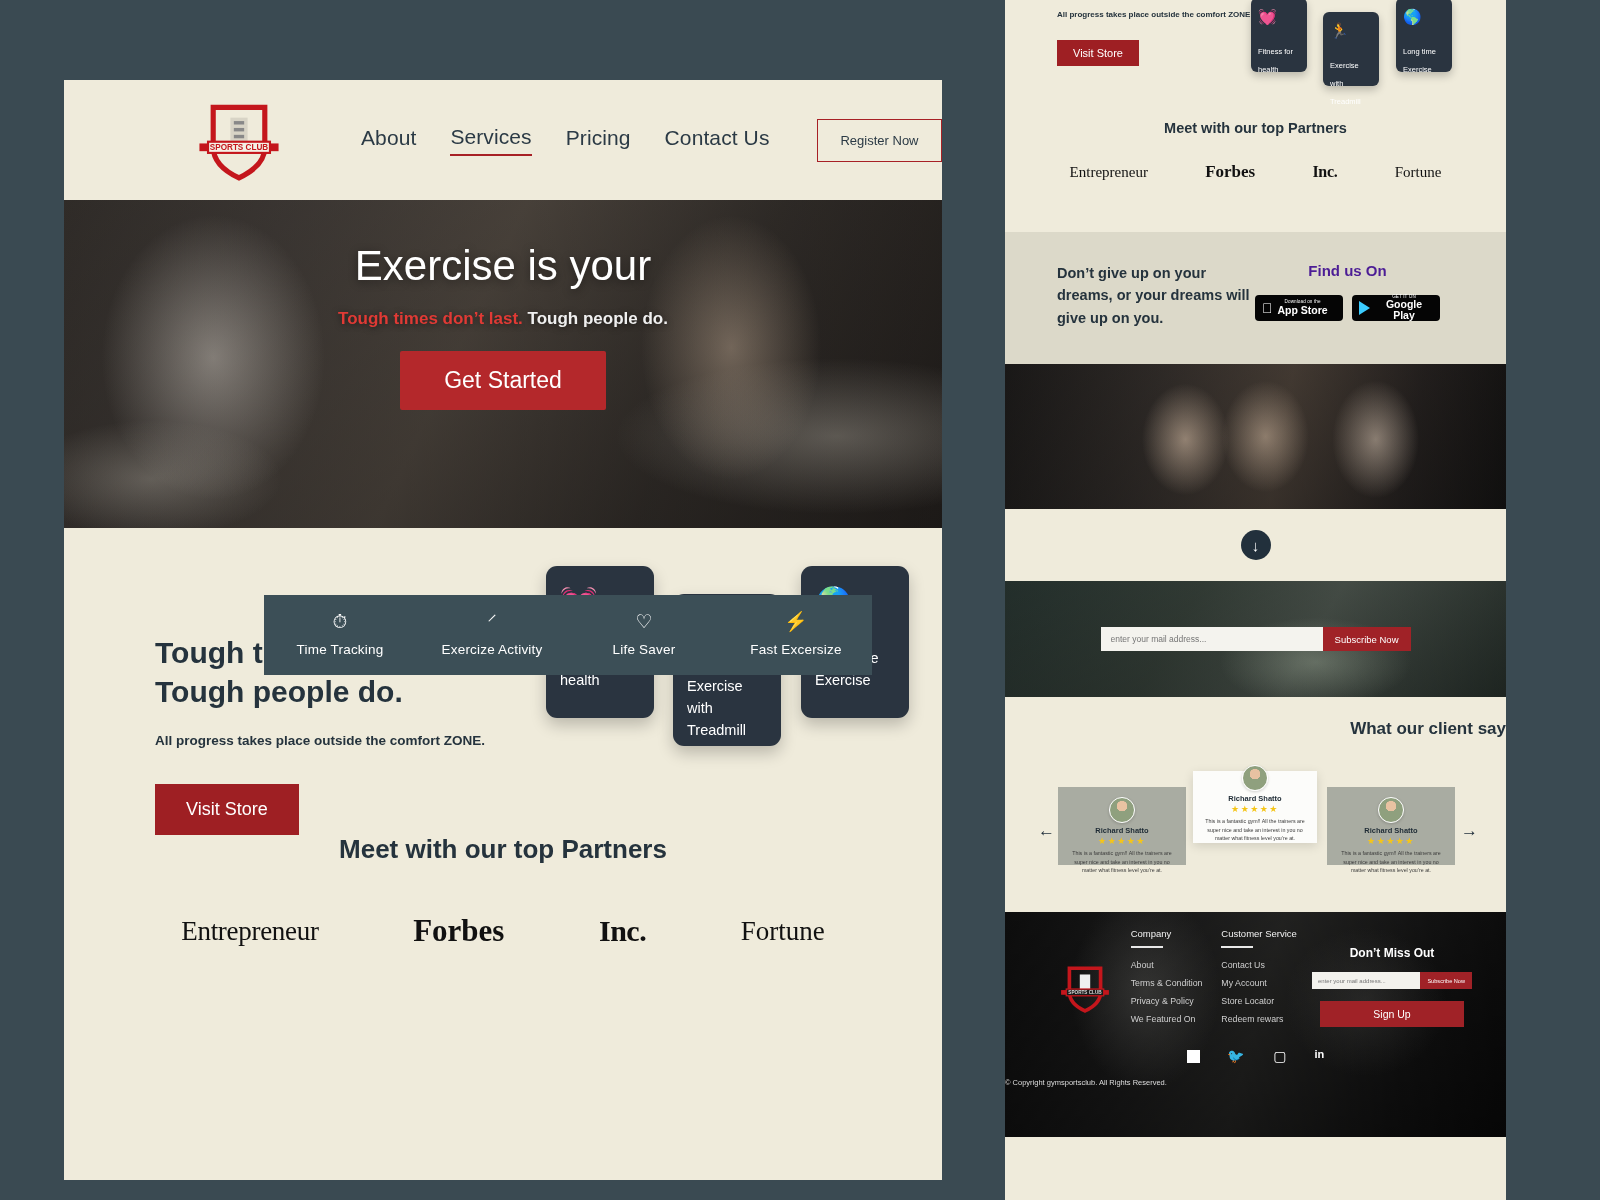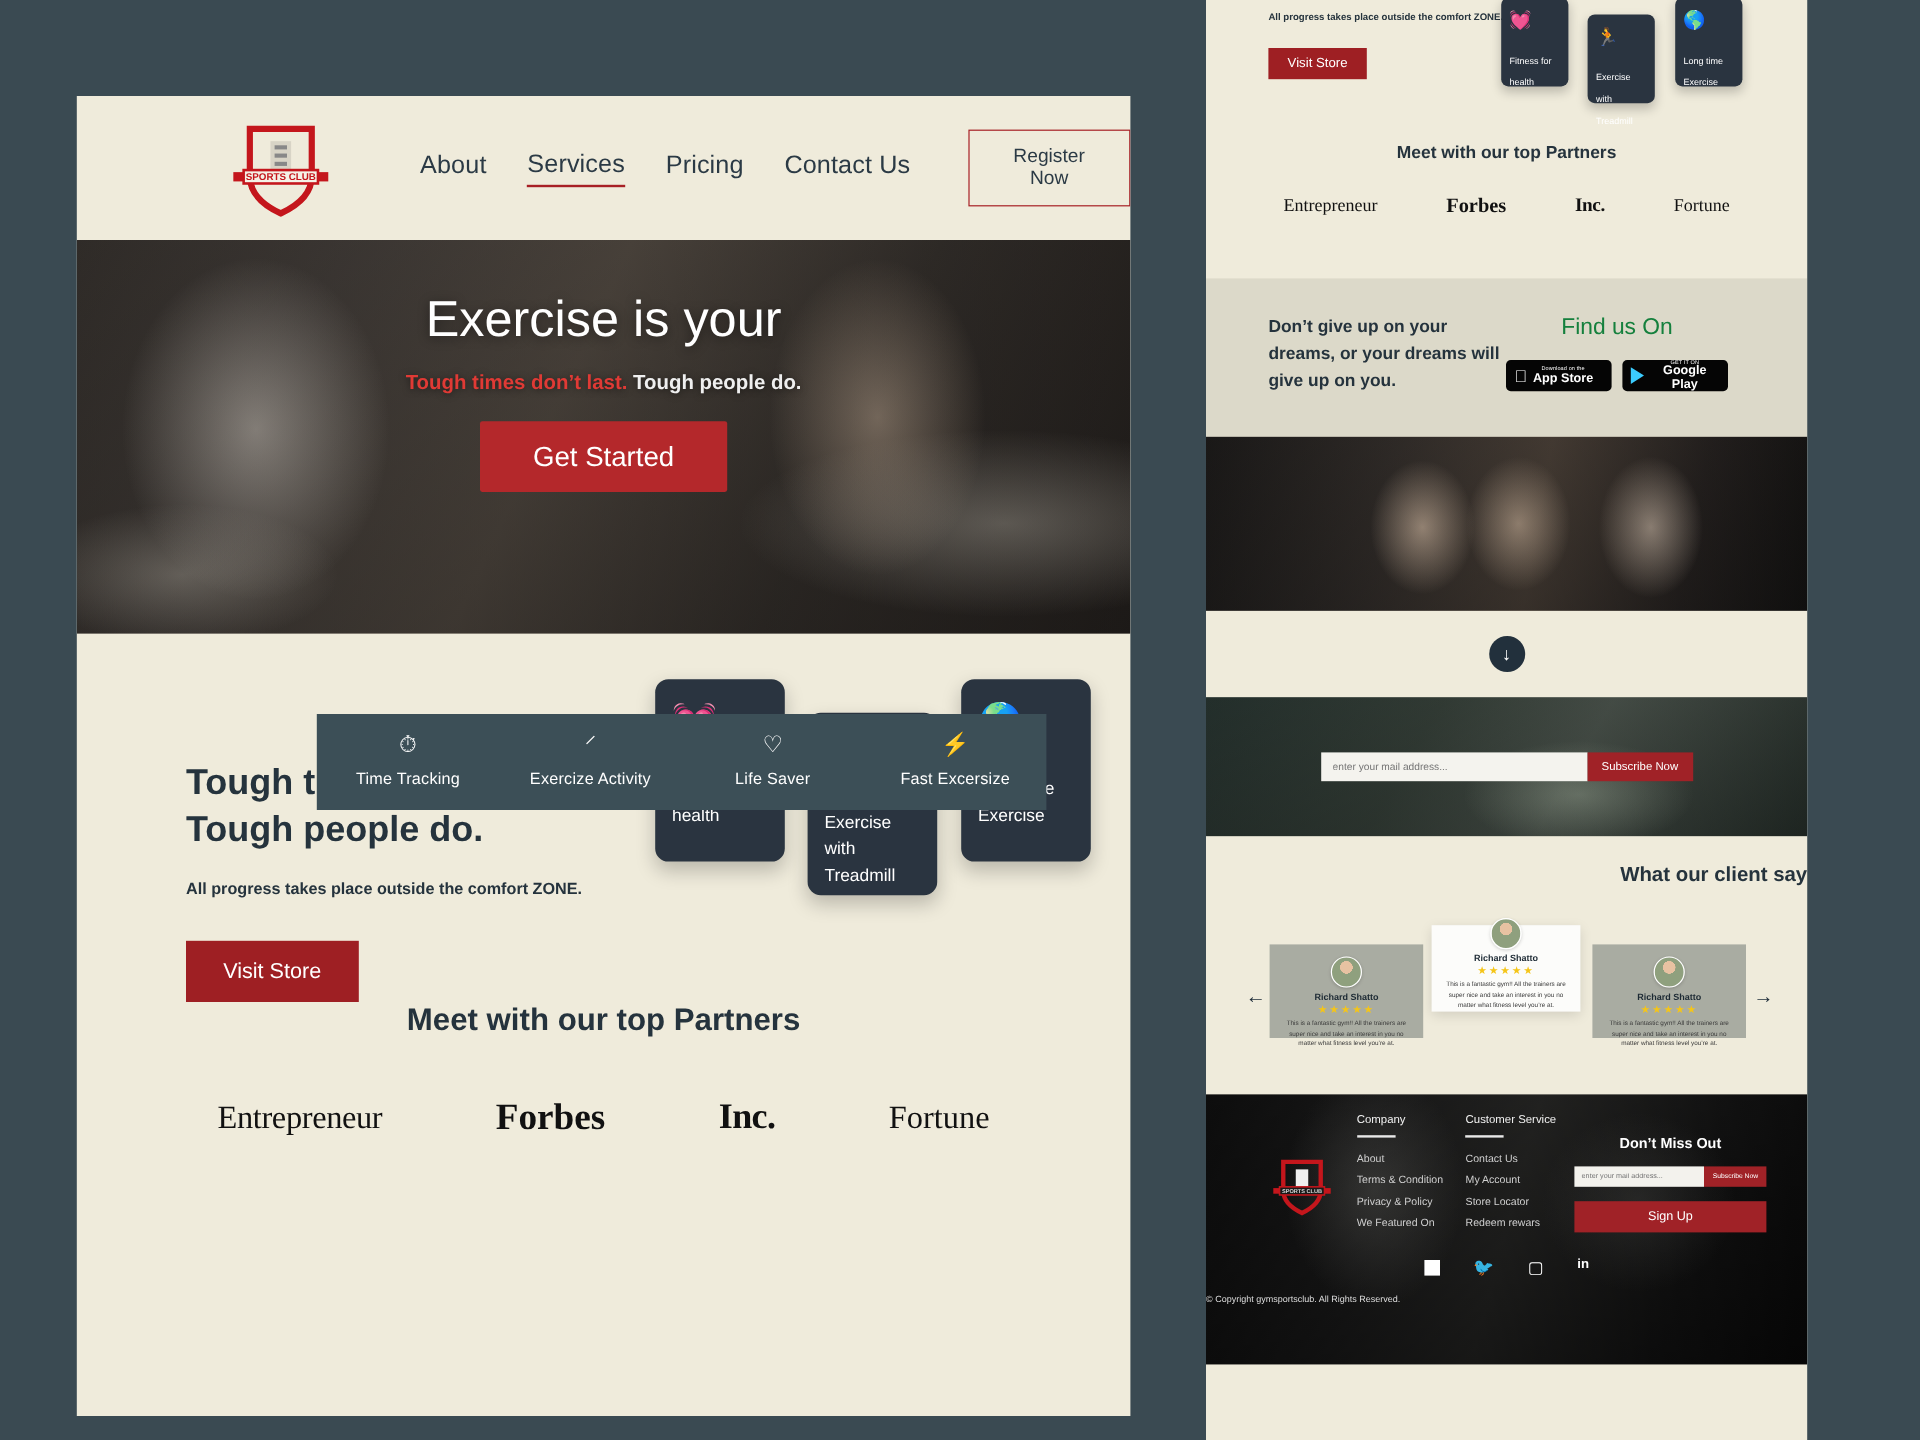--- a/index.html
+++ b/index.html
@@ -23,21 +23,21 @@
   .logo-wrap { width: 160px; display: flex; justify-content: center; align-items: center; margin-left: 95px; }
   .shield-logo { position: relative; width: 86px; height: 86px; }
   .nav-links { display: flex; align-items: center; gap: 34px; margin-left: 42px; }
   .nav-link {
     font-size: 21px; color: #2b3a45; letter-spacing: .1px;
     padding-bottom: 5px; cursor: pointer; white-space: nowrap;
   }
   .nav-link.active { border-bottom: 2.5px solid #a72025; }
   .register-btn {
     margin-left: 48px; border: 1.5px solid #a72025; background: transparent;
-    color: #2b3a45; font-size: 16px; padding: 13px 22px; cursor: pointer;
+    color: #2b3a45; font-size: 13px; padding: 13px 22px; cursor: pointer;
     font-family: "Liberation Sans", sans-serif;
   }
 
   
   .hero {
     position: relative; height: 328px; width: 878px;
     background: linear-gradient(115deg,#3b3632 0%,#4a4440 22%,#5d544b 45%,#38332f 70%,#231f1d 100%);
     overflow: hidden;
   }
   .hero::after {
@@ -136,21 +136,21 @@
   .rp-inc { font-family: "Liberation Serif", serif; font-size: 16px; font-weight: bold; letter-spacing: -.3px; }
   .rp-fortune { font-family: "Liberation Serif", serif; font-size: 15px; }
 
   
   .dreams {
     background: #dcd9c9; height: 132px; position: relative; padding: 30px 52px 0 52px;
     display: flex; justify-content: space-between;
   }
   .dreams-q { font-size: 14.5px; font-weight: bold; color: #25333d; line-height: 1.55; max-width: 210px; }
   .dreams-right { text-align: center; padding-right: 14px; }
-  .find-us { color: #15803d; font-size: 19px; font-weight: normal; }
+  .find-us { color: #4c1d95; font-size: 15px; font-weight: bold; }
   .badges { margin-top: 16px; display: flex; gap: 9px; }
   .badge {
     background: #050505; border-radius: 4px; height: 26px; width: 88px; color: #fff;
     display: flex; align-items: center; gap: 5px; padding: 0 7px;
   }
   .badge .bicon { font-size: 14px; line-height: 1; }
   .badge .btxt { text-align: center; line-height: 1.05; }
   .badge .b1 { font-size: 4.6px; letter-spacing: .1px; display:block; }
   .badge .b2 { font-size: 10.5px; font-weight: bold; display:block; }
   .gp-tri { width:0;height:0;border-left:11px solid #3bccff;border-top:7px solid transparent;border-bottom:7px solid transparent; }
@@ -238,21 +238,21 @@
   .f-sub { margin: 12px auto 0 auto; display: flex; width: 160px; height: 17px; }
   .f-sub input {
     flex: 1; border: none; background: #f3f2ed; font-size: 6px; padding: 0 6px;
     color: #444; font-family: "Liberation Sans", sans-serif; outline: none;
   }
   .f-sub button {
     background: #a02227; color: #fff; border: none; font-size: 5.6px; padding: 0 7px;
     cursor: pointer; font-family: "Liberation Sans", sans-serif; white-space: nowrap;
   }
   .signup-btn {
-    margin: 12px auto 0 auto; display: block; width: 160px; background: #a02227; color: #fff;
+    margin: 12px auto 0 auto; display: block; width: 144px; background: #a02227; color: #fff;
     border: none; font-size: 10.5px; padding: 7px 0; cursor: pointer;
     font-family: "Liberation Sans", sans-serif;
   }
   .f-social { position: relative; z-index: 3; margin-top: 16px; display: flex; justify-content: center; gap: 28px; }
   .f-social span { font-size: 14px; color: #fff; cursor: pointer; }
   .copyright { position: relative; z-index: 3; margin-top: 14px; font-size: 7.5px; color: #ddd; }
 
   .fb-ico { display:inline-block; width:13px;height:13px;background:#fff;color:#1b1b1b;
             font-weight:bold;font-size:11px;line-height:13px;text-align:center;}
 </style>

